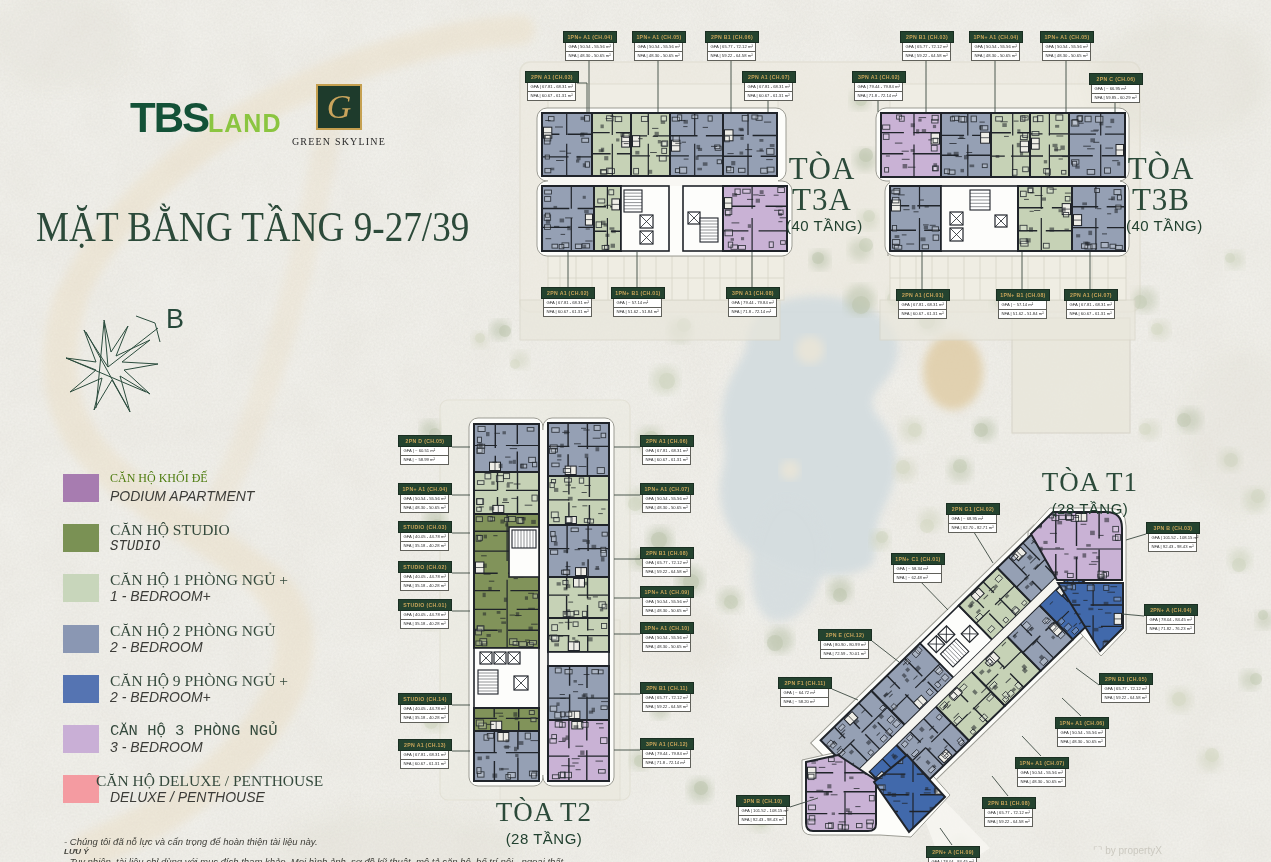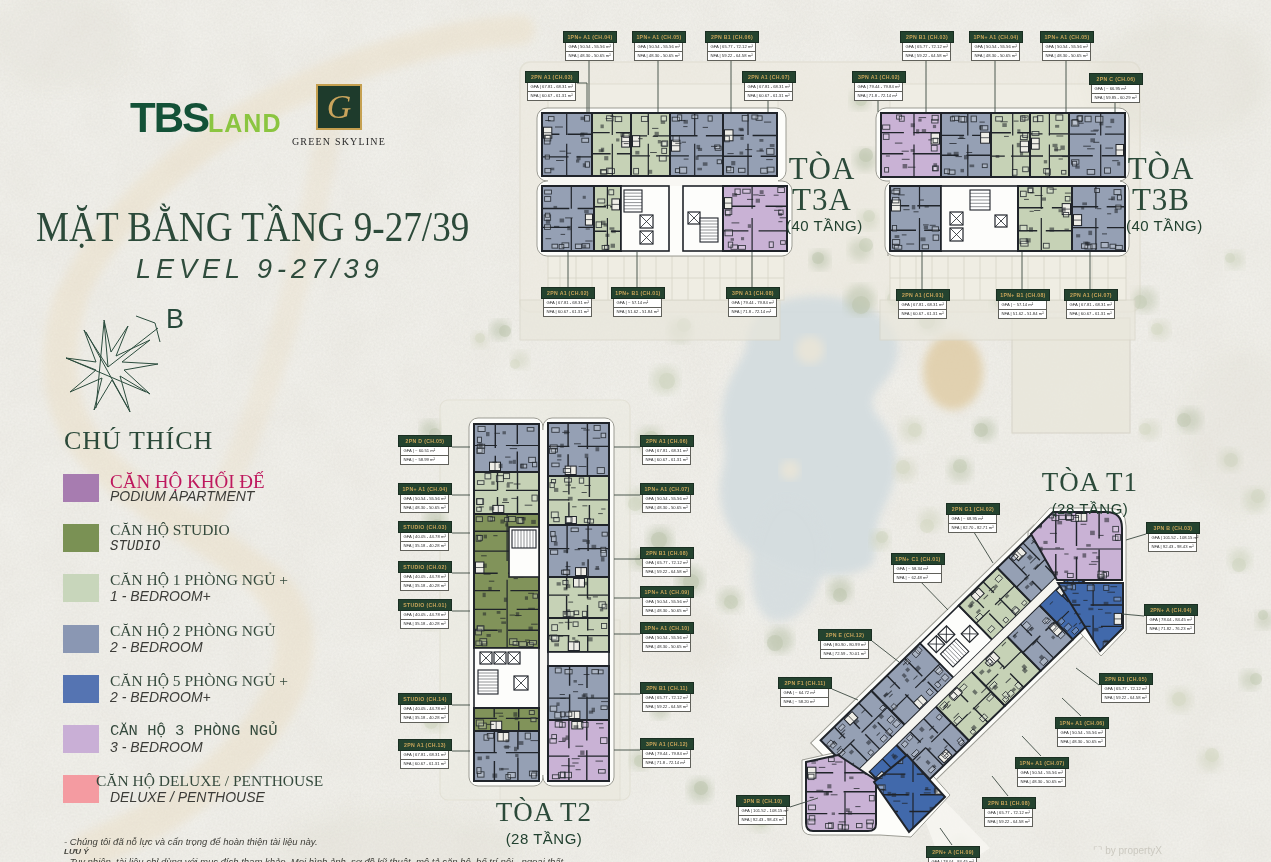--- a/index.html
+++ b/index.html
@@ -1845,57 +1845,55 @@
 </div>
 
 <div style="position:absolute;left:316px;top:84px;width:46px;height:46px;background:#1e3b2c;border:2.5px solid #c5a050;box-sizing:border-box;z-index:6;text-align:center">
  <span style="font-family:'Liberation Serif',serif;font-style:italic;font-size:34px;color:#c9a45c;line-height:42px">G</span>
 </div>
 
 <div style="position:absolute;left:288px;top:136px;width:102px;text-align:center;font-family:'Liberation Serif',serif;font-size:10px;letter-spacing:1.2px;color:#2b2b2b;z-index:6">GREEN SKYLINE</div>
 
 <div style="position:absolute;left:36px;top:203px;width:450px;font-family:'Liberation Serif',serif;font-size:42px;color:#2c4a3a;white-space:nowrap;z-index:6;transform:scaleX(0.885);transform-origin:0 0">MẶT BẰNG TẦNG 9-27/39</div>
 
-<div style="position:absolute;left:136px;top:254px;font-family:'Liberation Sans',sans-serif;font-style:italic;font-size:27px;color:#2f4c3c;letter-spacing:5px;white-space:nowrap;z-index:6">LEVEL 9-27/39</div>
 
 <svg style="position:absolute;left:58px;top:300px;z-index:6" width="130" height="120" viewBox="0 0 130 120">
 <g stroke="#2b4c3d" stroke-width="1.0" fill="none" stroke-linejoin="round">
         <path d="M50,67 L46,20 L53,52 L70,26 L58,56 L92,40 L64,62 L100,64 L66,70 L92,94 L62,76 L72,112 L54,80 L36,110 L44,78 L12,92 L38,70 L8,58 L38,62 L26,30 L44,58 Z"></path>
         <path d="M8,58 L88,92 M28,32 L70,108 M46,22 L38,108"></path>
         <path d="M50,67 L100,28 M78,16 L97,23 L102,42"></path>
       </g>
 <text x="108" y="28" font-family="Liberation Sans" font-size="27" fill="#27483a">B</text>
 </svg>
 
-<div style="position:absolute;left:64px;top:426px;font-family:'Liberation Serif',serif;font-size:26px;color:#2c4a3a;letter-spacing:1px;z-index:6">CHÚ THÍCH</div>
 
 <div style="position:absolute;left:63px;top:470px;z-index:6">
 <div style="position:relative;height:50.2px">
 <div style="position:absolute;left:0;top:4px;width:36px;height:28px;background:#a77cb0"></div>
-<div style="position:absolute;left:47px;top:1px;font-family:'Liberation Serif',serif;font-size:19px;color:#be185d;white-space:nowrap">CĂN HỘ KHỐI ĐẾ</div>
+<div style="position:absolute;left:47px;top:1px;font-family:'Liberation Serif',serif;font-size:12px;color:#4d7c0f;white-space:nowrap">CĂN HỘ KHỐI ĐẾ</div>
 <div style="position:absolute;left:47px;top:18px;font-family:'Liberation Sans',sans-serif;font-style:italic;font-size:14px;color:#3c3c38;white-space:nowrap">PODIUM APARTMENT</div>
 </div>
 <div style="position:relative;height:50.2px">
 <div style="position:absolute;left:0;top:4px;width:36px;height:28px;background:#7a9154"></div>
 <div style="position:absolute;left:47px;top:1px;font-family:'Liberation Serif',serif;font-size:15.5px;color:#34493c;white-space:nowrap">CĂN HỘ STUDIO</div>
 <div style="position:absolute;left:47px;top:18px;font-family:Liberation Mono, monospace;font-style:italic;font-size:14px;color:#3c3c38;white-space:nowrap">STUDIO</div>
 </div>
 <div style="position:relative;height:50.2px">
 <div style="position:absolute;left:0;top:4px;width:36px;height:28px;background:#c8d6bb"></div>
 <div style="position:absolute;left:47px;top:1px;font-family:'Liberation Serif',serif;font-size:15.5px;color:#34493c;white-space:nowrap">CĂN HỘ 1 PHÒNG NGỦ +</div>
 <div style="position:absolute;left:47px;top:18px;font-family:'Liberation Sans',sans-serif;font-style:italic;font-size:14px;color:#3c3c38;white-space:nowrap">1 - BEDROOM+</div>
 </div>
 <div style="position:relative;height:50.2px">
 <div style="position:absolute;left:0;top:4px;width:36px;height:28px;background:#8a97b3"></div>
 <div style="position:absolute;left:47px;top:1px;font-family:'Liberation Serif',serif;font-size:15.5px;color:#34493c;white-space:nowrap">CĂN HỘ 2 PHÒNG NGỦ</div>
 <div style="position:absolute;left:47px;top:18px;font-family:'Liberation Sans',sans-serif;font-style:italic;font-size:14px;color:#3c3c38;white-space:nowrap">2 - BEDROOM</div>
 </div>
 <div style="position:relative;height:50.2px">
 <div style="position:absolute;left:0;top:4px;width:36px;height:28px;background:#5574b2"></div>
-<div style="position:absolute;left:47px;top:1px;font-family:'Liberation Serif',serif;font-size:15.5px;color:#34493c;white-space:nowrap">CĂN HỘ 5 PHÒNG NGỦ +</div>
+<div style="position:absolute;left:47px;top:1px;font-family:'Liberation Serif',serif;font-size:15.5px;color:#34493c;white-space:nowrap">CĂN HỘ 9 PHÒNG NGỦ +</div>
 <div style="position:absolute;left:47px;top:18px;font-family:'Liberation Sans',sans-serif;font-style:italic;font-size:14px;color:#3c3c38;white-space:nowrap">2 - BEDROOM+</div>
 </div>
 <div style="position:relative;height:50.2px">
 <div style="position:absolute;left:0;top:4px;width:36px;height:28px;background:#c9afd6"></div>
 <div style="position:absolute;left:47px;top:1px;font-family:Liberation Mono, monospace;font-size:15.5px;color:#34493c;white-space:nowrap">CĂN HỘ 3 PHÒNG NGỦ</div>
 <div style="position:absolute;left:47px;top:18px;font-family:'Liberation Sans',sans-serif;font-style:italic;font-size:14px;color:#3c3c38;white-space:nowrap">3 - BEDROOM</div>
 </div>
 <div style="position:relative;height:50.2px">
 <div style="position:absolute;left:0;top:4px;width:36px;height:28px;background:#f49ba1"></div>
 <div style="position:absolute;left:33px;top:1px;font-family:'Liberation Serif',serif;font-size:15.5px;color:#34493c;white-space:nowrap">CĂN HỘ DELUXE / PENTHOUSE</div>

